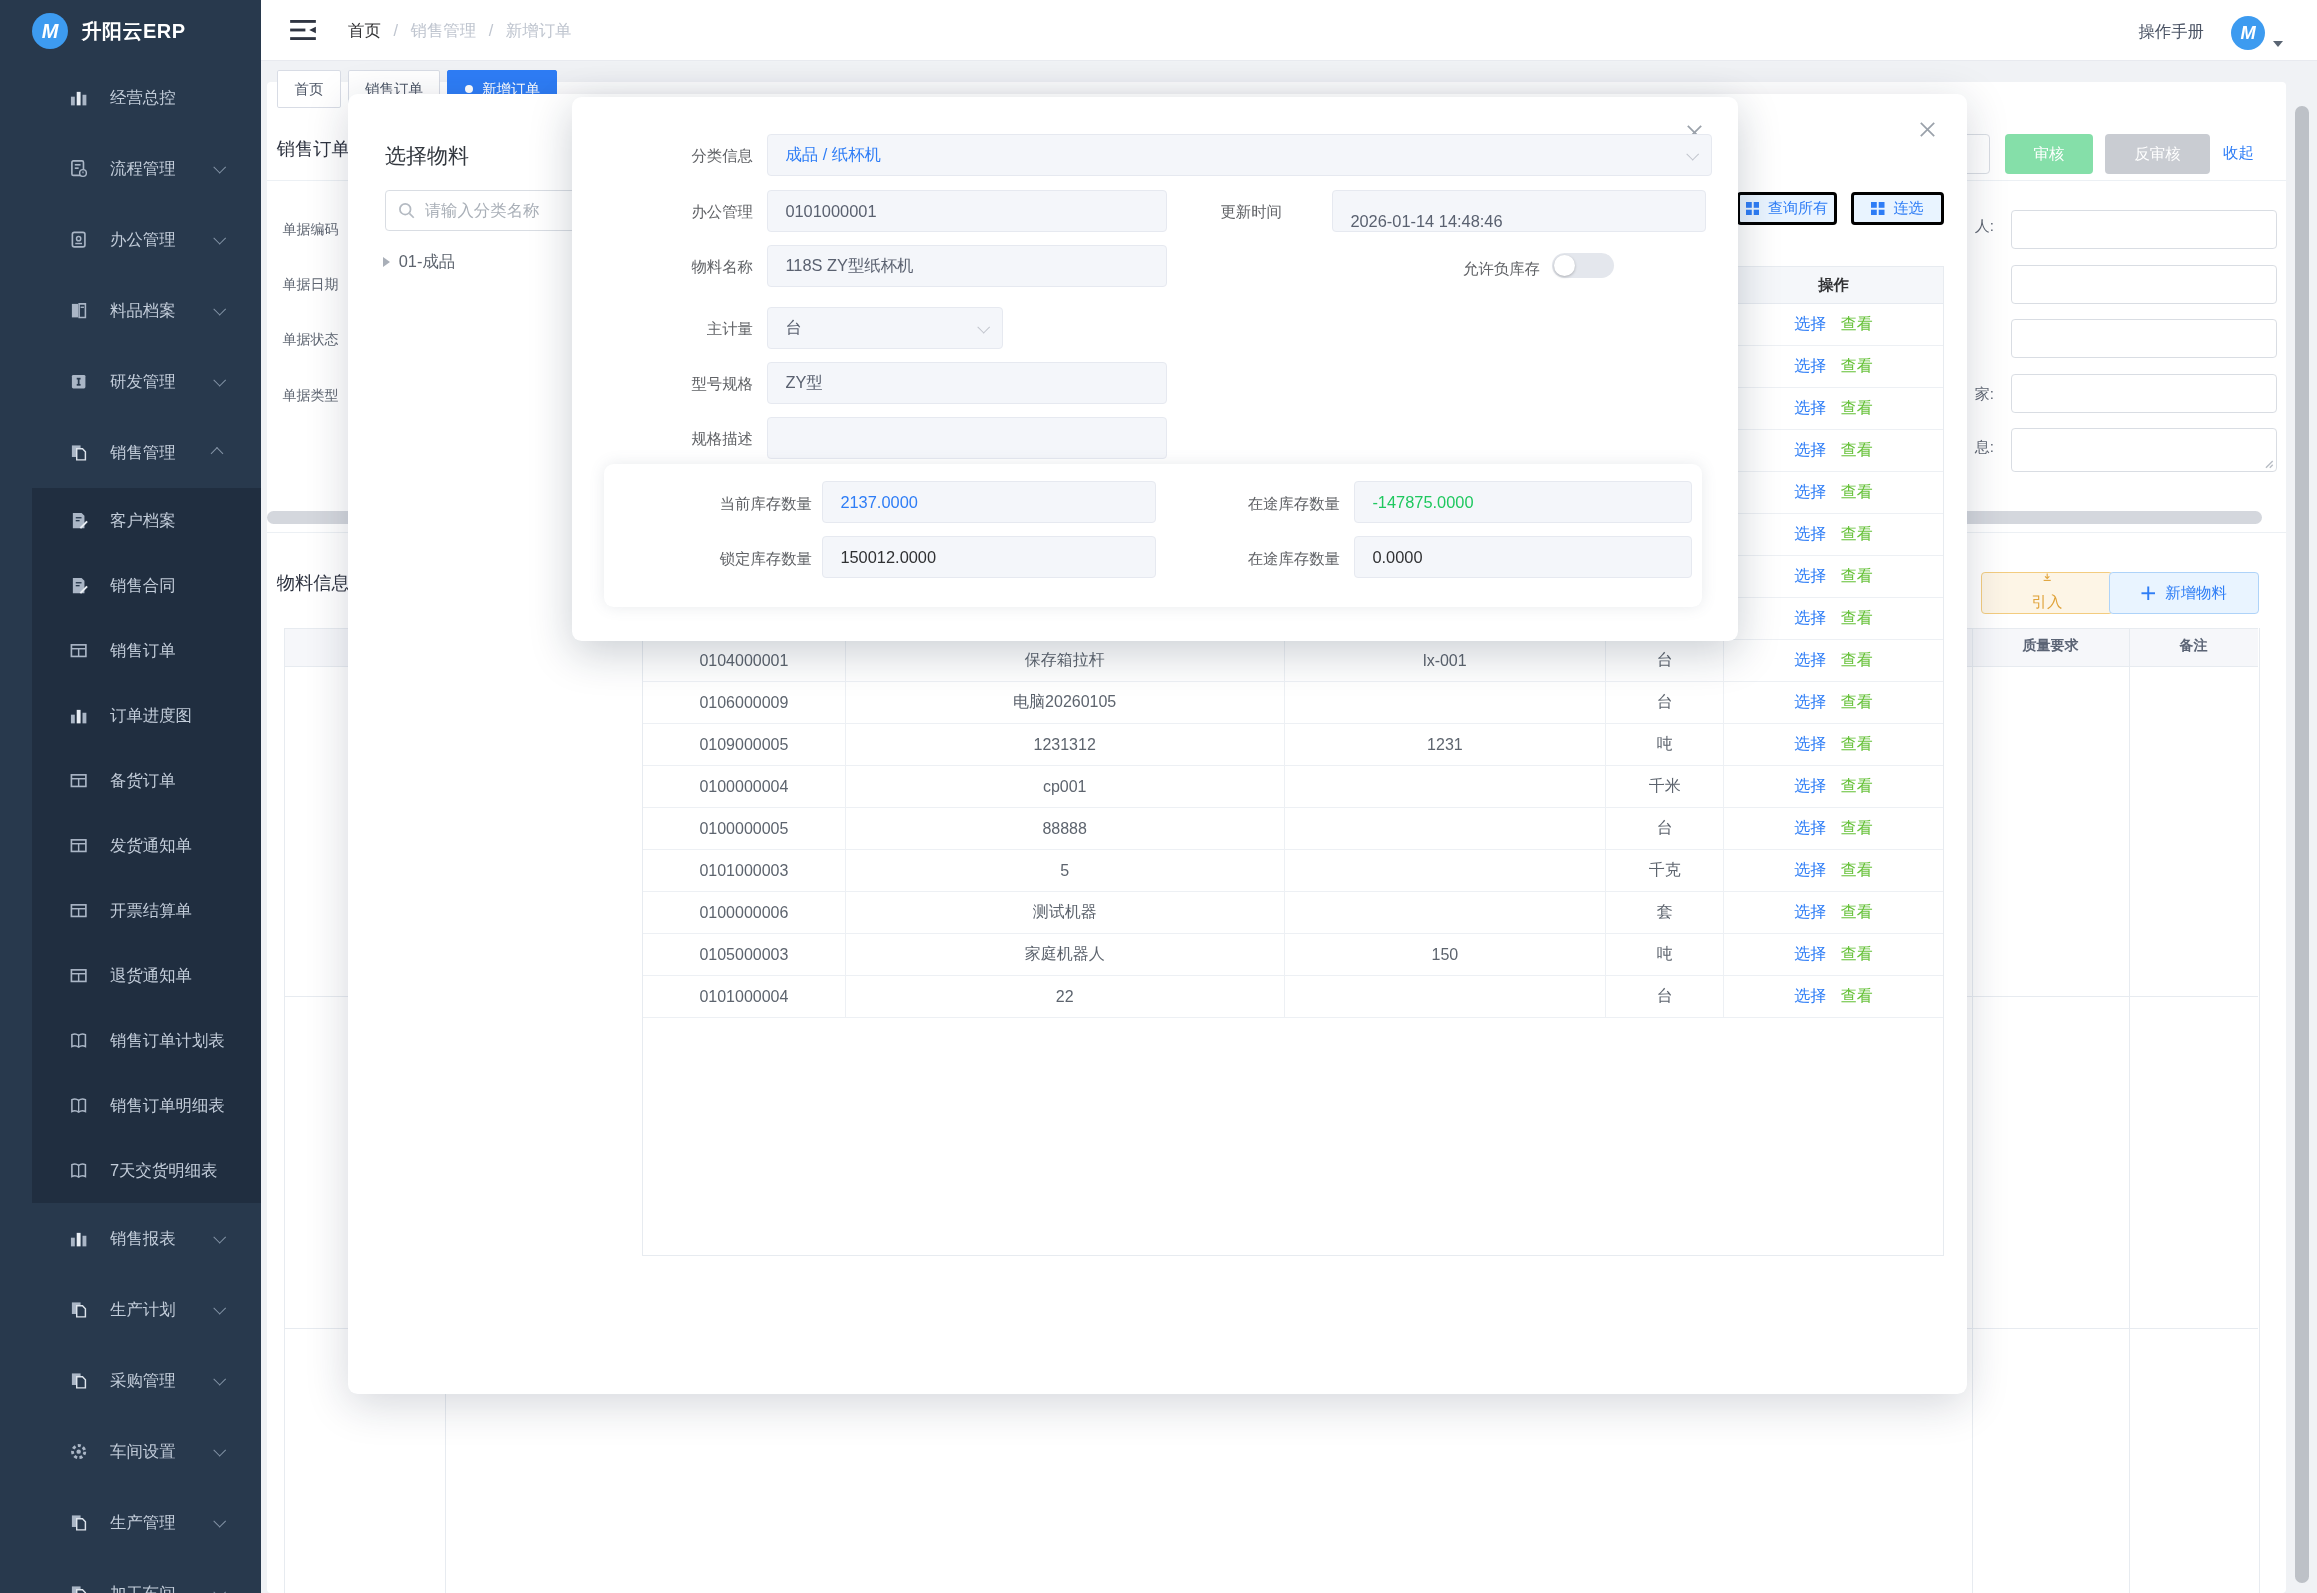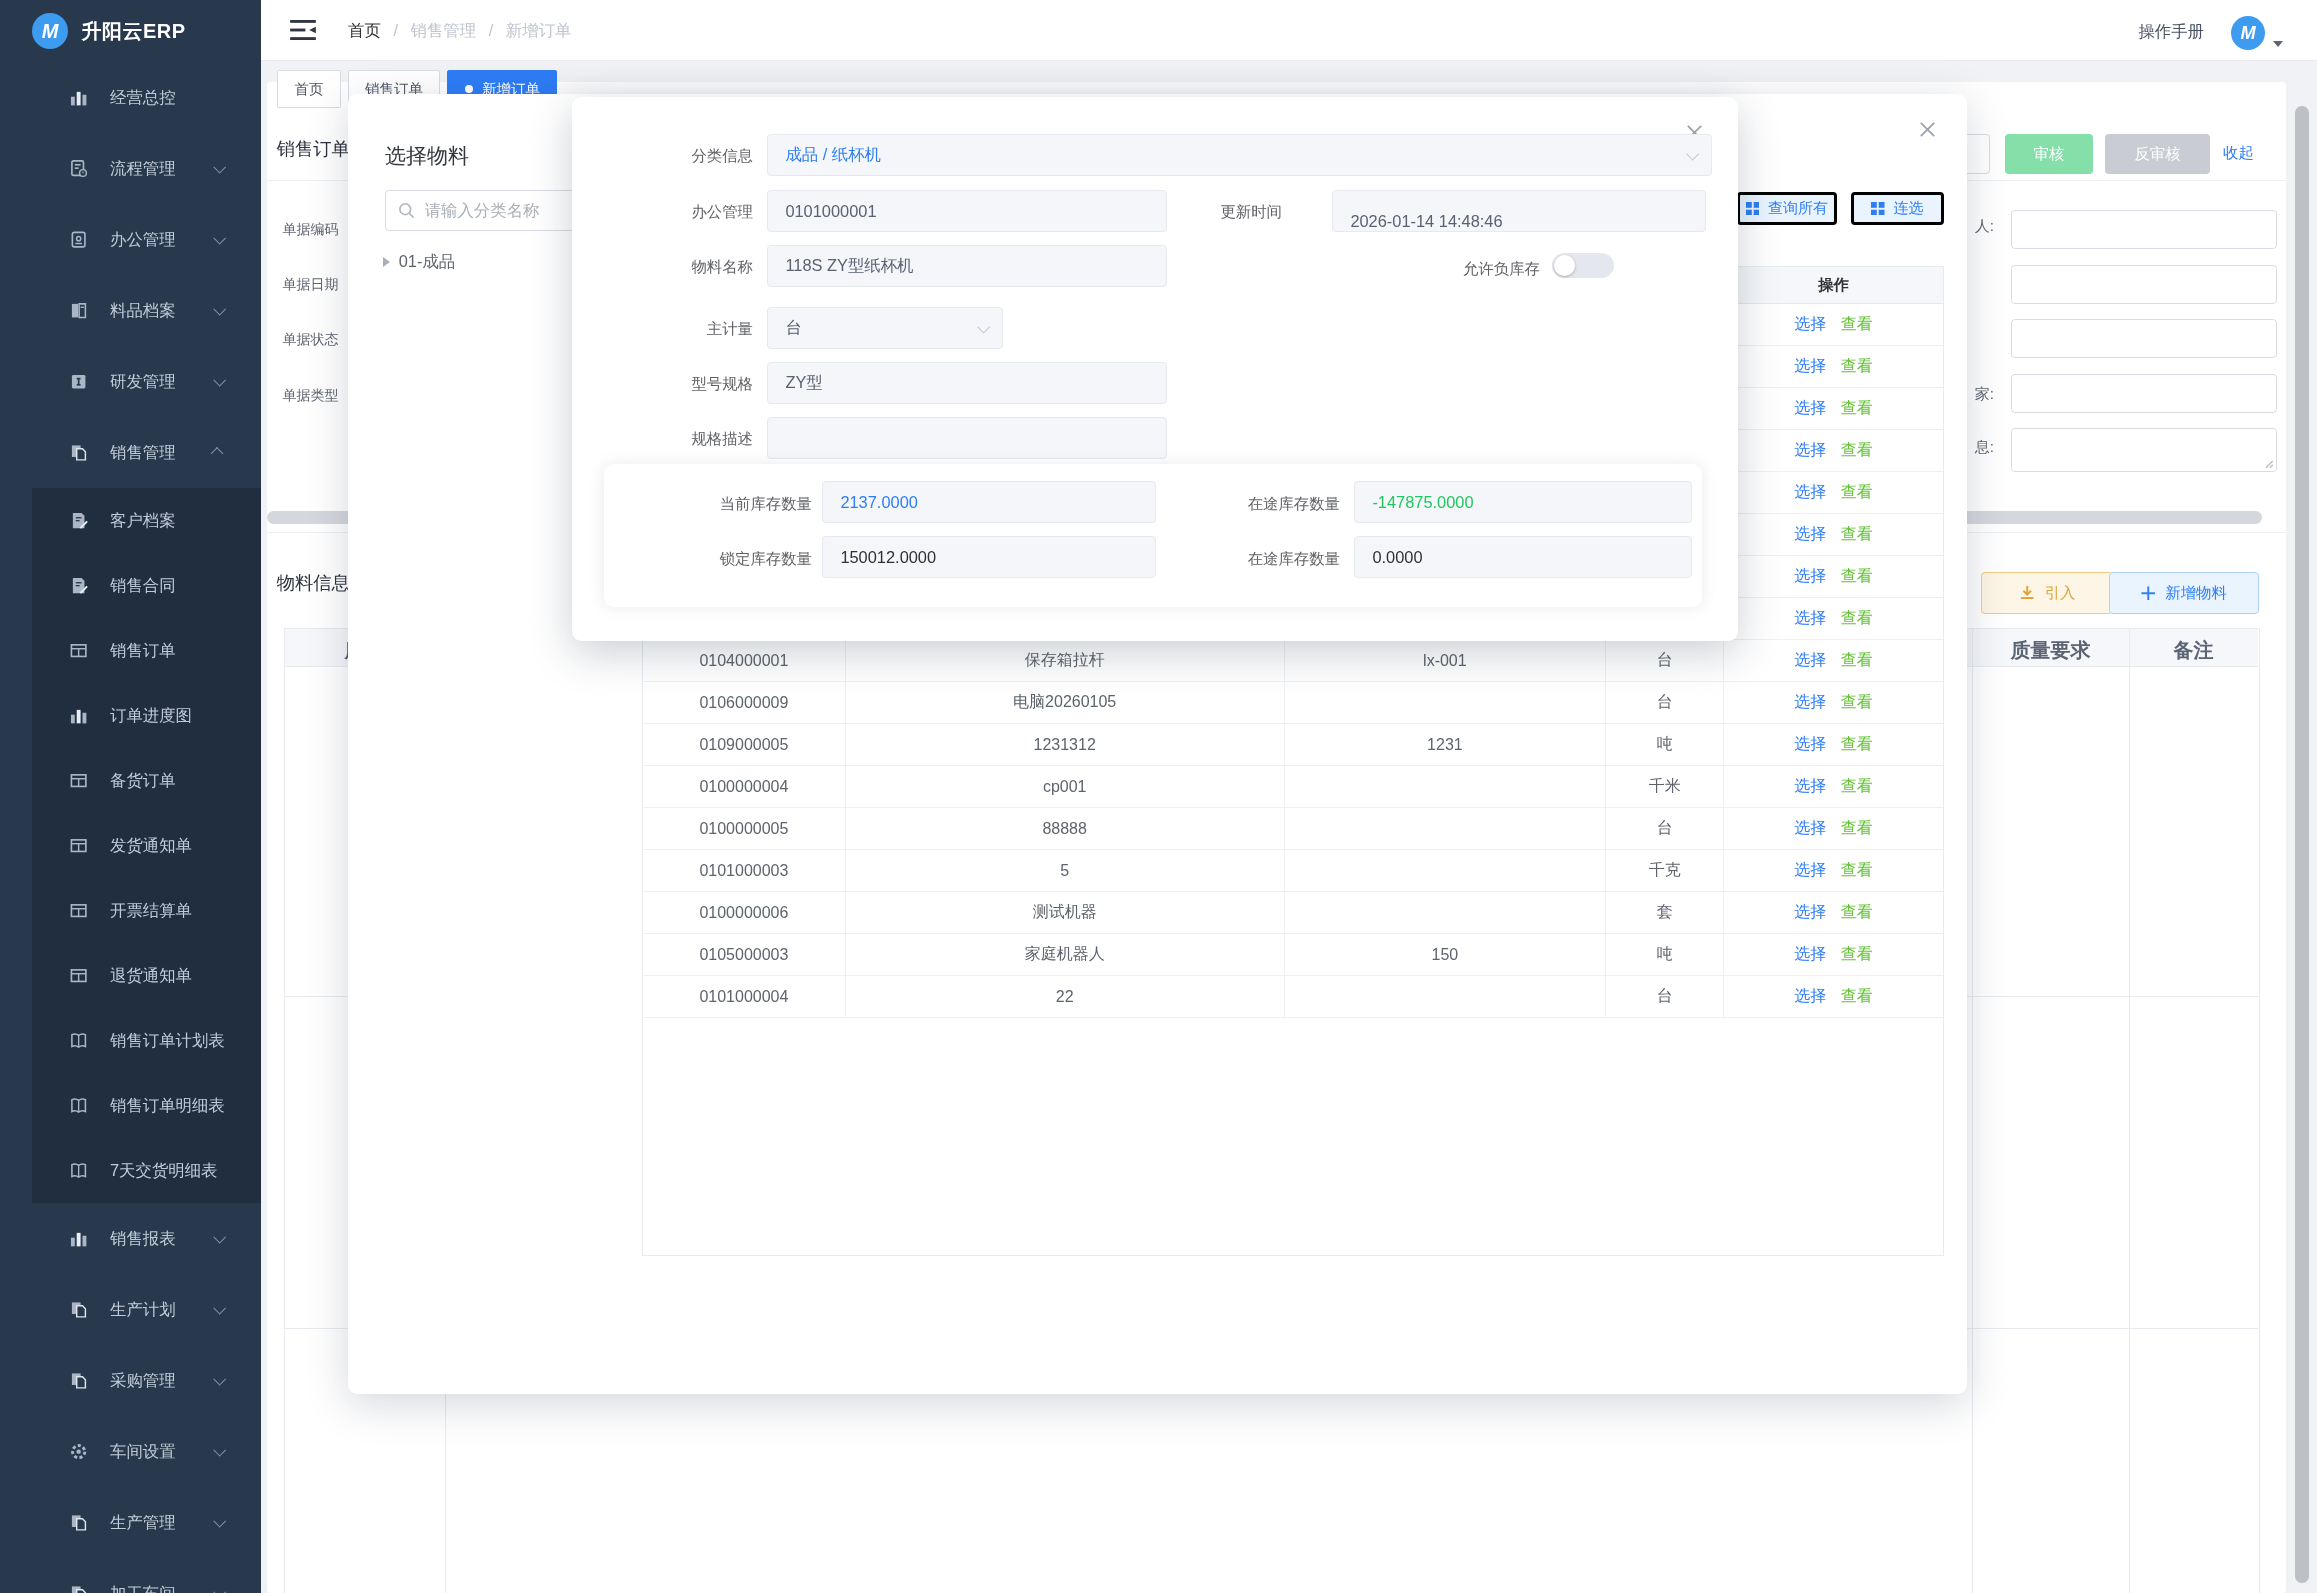--- a/index.html
+++ b/index.html
@@ -61,21 +61,21 @@
   .btn-unapprove { background:#c9ccd2; color:#fff; border:none; }
   .link-blue { color:#2e7df6; font-size:15.4px; cursor:pointer; white-space:nowrap; }
   .btn-warn { background:#fdf5e6; border:1px solid #f3cc7f; color:#e0a33a; }
   .btn-lightblue { background:#e9f4ff; border:1px solid #aed3f9; color:#2e7df6; }
   .hscroll { position:absolute; height:12.6px; background:#d4d7dd; border-radius:6.8px; }
   .vscroll { position:absolute; left:2295px; top:106px; width:13.5px; height:1477px; background:#bdc1c7;
     border-radius:6.8px; z-index:3; }
   .bt-line-v { position:absolute; width:1px; background:#e7ebf0; }
   .bt-line-h { position:absolute; height:1px; background:#e7ebf0; }
   .bt-header { position:absolute; background:#f6f7fa; border-top:1px solid #e7ebf0; border-bottom:1px solid #e7ebf0; }
-  .bt-htext { position:absolute; font-size:20px; font-weight:bold; color:#5b6475; }
+  .bt-htext { position:absolute; font-size:14px; font-weight:bold; color:#5b6475; }
   .bt-cell-num { position:absolute; font-size:15.4px; color:#5f6672; text-align:center; }
 
   
   .p-modal { position:absolute; left:348px; top:94px; width:1619px; height:1300px; background:#fff;
     border-radius:9.7px; box-shadow:0 9.7px 43px rgba(20,35,60,.18); z-index:10; }
   .d-modal { position:absolute; left:572px; top:97px; width:1166px; height:544px; background:#fff;
     border-radius:9.7px; box-shadow:0 11.6px 43px rgba(20,35,60,.22); z-index:20; }
   .m-title { position:absolute; left:37px; top:48px; font-size:21px; color:#33383f; font-weight:500; }
   .m-close { position:absolute; cursor:pointer; }
   .search-box { position:absolute; left:37px; top:96px; width:518px; height:41px; border:1px solid #d9dde3;
@@ -422,21 +422,21 @@
     <svg style="position:absolute; right:1.9px; bottom:1.9px;" width="9.7" height="9.7" viewBox="0 0 10 10">
       <line x1="2" y1="9" x2="9" y2="2" stroke="#b7bcc4" stroke-width="1.4"></line>
       <line x1="6" y1="9" x2="9" y2="6" stroke="#b7bcc4" stroke-width="1.4"></line>
     </svg>
   </div>
 
   <div class="hscroll" style="left:0px; top:429px; width:1995px;"></div>
   <div class="divider" style="top:450px;"></div>
 
   <div class="p-title" style="top:488px;">物料信息</div>
-  <div class="btn btn-warn" style="left:1714px; top:490px; width:132px; height:42px;">
+  <div class="btn btn-warn" style="left:1714px; top:490px; width:132px; height:42px;flex-direction:column;">
     <svg width="16.4" height="16.4" viewBox="0 0 17 17">
       <line x1="8.5" y1="1" x2="8.5" y2="9" stroke="#e0a33a" stroke-width="2"></line>
       <path d="M4.5 6 L8.5 10 L12.5 6" fill="none" stroke="#e0a33a" stroke-width="2"></path>
       <line x1="2" y1="13.5" x2="15" y2="13.5" stroke="#e0a33a" stroke-width="2"></line>
     </svg>
     <span>引入</span>
   </div>
   <div class="btn btn-lightblue" style="left:1842px; top:490px; width:150px; height:42px;">
     <svg width="14.5" height="14.5" viewBox="0 0 15 15">
       <line x1="7.5" y1="0.5" x2="7.5" y2="14.5" stroke="#2e7df6" stroke-width="2"></line>

